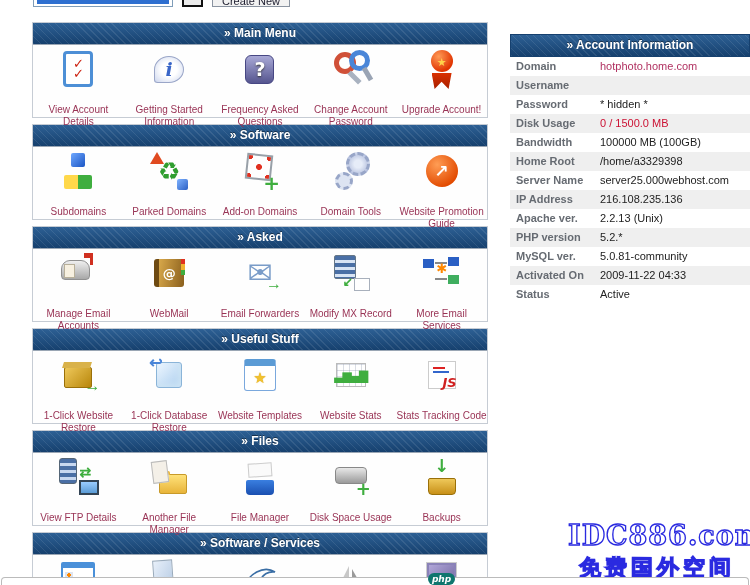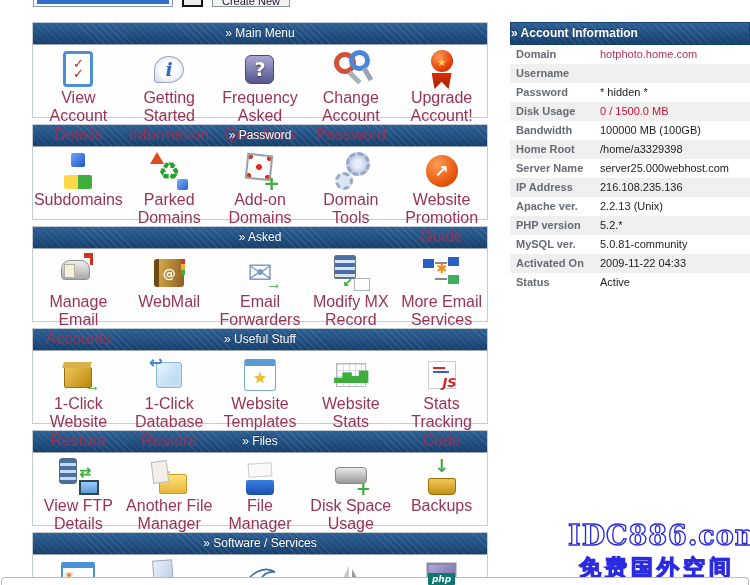--- a/index.html
+++ b/index.html
@@ -10,28 +10,28 @@
   .topform{position:absolute;top:-13px;left:33px;display:flex;gap:9px;}
   .dselect{width:140px;height:20px;border:1px solid #7f9db9;background:#fff;box-sizing:border-box;}
   .dselect .sel{margin:2px 3px;height:14px;background:#2e6fd0;}
   .gobtn{width:21px;height:20px;border:2px solid #111;background:#ececec;box-sizing:border-box;}
   .newbtn{width:78px;height:20px;border:1px solid #8a93a0;background:#f2f2f2;font-size:11px;
           color:#223;overflow:hidden;padding-top:7px;box-sizing:border-box;text-align:center;}
 
   
   .cols{position:absolute;left:32px;top:22px;width:456px;}
   .sec{border:1px solid #c6ccd4;background:#fff;margin-bottom:6px;}
-  .sec-hd{height:21px;line-height:21px;text-align:center;color:#fff;font-weight:normal;font-size:12px;
+  .sec-hd{height:21px;line-height:21px;text-align:center;color:#fff;font-weight:bold;font-size:12px;
           text-shadow:0 -1px 0 rgba(0,0,0,.45);
           background:repeating-linear-gradient(45deg,rgba(255,255,255,.09) 0 1px,transparent 1px 5px),
                      linear-gradient(#2d6094,#16406e);
           border-bottom:1px solid #9aa6b4;}
   .sec-body{display:flex;height:72px;background:#fefefe;}
   .cell{flex:1;text-align:center;padding-top:4px;cursor:pointer;}
-  .cell .lbl{display:block;color:var(--maroon,#993355);font-size:16px;line-height:1.15;margin-top:0;}
+  .cell .lbl{display:block;color:var(--maroon,#993355);font-size:10px;line-height:1.15;margin-top:15px;}
 
   
   .ic{width:44px;height:40px;margin:0 auto;position:relative;display:flex;align-items:center;justify-content:center;}
   .ic .p1,.ic .p2{position:absolute;display:block;}
   .ic .g{position:relative;z-index:2;font-weight:bold;font-family:"DejaVu Sans",sans-serif;}
 
   .ic-clipboard .p1{width:24px;height:30px;background:#fff;border:3px solid #4d8fd6;border-radius:4px;}
   .ic-clipboard .g{color:#cc2211;font-size:13px;line-height:.8;white-space:pre;}
   .ic-info .p1{width:28px;height:25px;background:radial-gradient(#fff 40%,#cdd6ee);border:1px solid #9aa6c8;border-radius:50% 50% 50% 12%;}
   .ic-info .g{color:#3a66c8;font-family:"DejaVu Serif",serif;font-style:italic;font-size:19px;}
@@ -100,29 +100,29 @@
   .ic-disk .p1{width:30px;height:15px;top:10px;background:linear-gradient(#e8e8e8,#9a9a9a);border:1px solid #888;border-radius:4px;}
   .ic-disk .g{position:absolute;color:#3fae3f;font-size:18px;right:2px;bottom:-2px;}
   .ic-backup .p1{bottom:2px;width:26px;height:15px;background:linear-gradient(#eec85a,#c89018);border:1px solid #9a7009;border-radius:2px 2px 4px 4px;}
   .ic-backup .g{position:absolute;color:#3fae3f;font-size:18px;top:0;line-height:1;}
   .ic-winpanel .p1{width:30px;height:26px;background:#fff;border:2px solid #4a90d9;border-top:6px solid #4a90d9;border-radius:2px;}
   .ic-winpanel .p2{left:9px;top:13px;width:8px;height:16px;background-color:#dde4f0;
      background-image:radial-gradient(circle 2px at 4px 3px,#f80 90%,transparent),radial-gradient(circle 2px at 4px 8px,#f80 90%,transparent),radial-gradient(circle 2px at 4px 13px,#f80 90%,transparent);}
   .ic-softcd .p1{left:6px;top:1px;width:18px;height:25px;background:linear-gradient(120deg,#e8f0fa,#b8cce4);border:1px solid #99aabb;transform:rotate(-4deg);}
   .ic-softcd .p2{right:3px;bottom:1px;width:16px;height:16px;border-radius:50%;border:1px solid #8899aa;background:radial-gradient(circle,#fff 15%,#aac4e8 40%,#e8f0fa 70%);}
   .ic-phpbox .p1{width:25px;height:28px;background:linear-gradient(135deg,#b0a6d8,#6a5f9a);border:2px solid #8a82b8;outline:1px solid #ccc;}
-  .ic-phpbox .g{color:#fff;font-size:9px;font-style:italic;background:#0f766e;border-radius:1px;padding:1px 4px;}
+  .ic-phpbox .g{color:#fff;font-size:9px;font-style:italic;background:#0f766e;border-radius:6px;padding:1px 4px;}
 
   
   .acct{position:absolute;left:510px;top:22px;width:240px;}
-  .acct-hd{height:21px;line-height:21px;color:#fff;font-weight:bold;font-size:12px;
+  .acct-hd{height:21px;line-height:21px;text-align:center;color:#fff;font-weight:bold;font-size:12px;
           text-shadow:0 -1px 0 rgba(0,0,0,.45);
           background:repeating-linear-gradient(45deg,rgba(255,255,255,.09) 0 1px,transparent 1px 5px),
                      linear-gradient(#2d6094,#16406e);
-          border:1px solid #16406e;}
+          border:1px solid #16406e;margin-top:12px;}
   .arow{display:flex;height:19px;line-height:19px;font-size:11px;}
   .arow:nth-child(even){background:#efefef;}
   .arow .al{width:84px;padding-left:6px;font-weight:bold;color:#666b72;}
   .arow .av{flex:1;color:#222;}
   .av.maroon{color:var(--link,#b03060);}
   .av.red{color:var(--red,#cc1133);}
 
   
   .wm{position:absolute;top:520px;right:4px;width:178px;text-align:center;pointer-events:none;}
   .wm .l1{font-family:"DejaVu Serif",serif;font-weight:bold;font-size:27px;letter-spacing:1px;
@@ -184,21 +184,21 @@
             <div class="ic ic-ribbon">
               <span class="p1"></span>
               <span class="p2"></span>
               <span class="g">★</span>
             </div>
             <span class="lbl">Upgrade Account!</span>
           </div>
         </div>
       </div>
       <div class="sec">
-        <div class="sec-hd">» Password</div>
+        <div class="sec-hd">» Software</div>
         <div class="sec-body">
           <div class="cell">
             <div class="ic ic-cubes">
               <span class="p1"></span>
               <span class="p2"></span>
             </div>
             <span class="lbl">Subdomains</span>
           </div>
           <div class="cell">
             <div class="ic ic-recycle">

